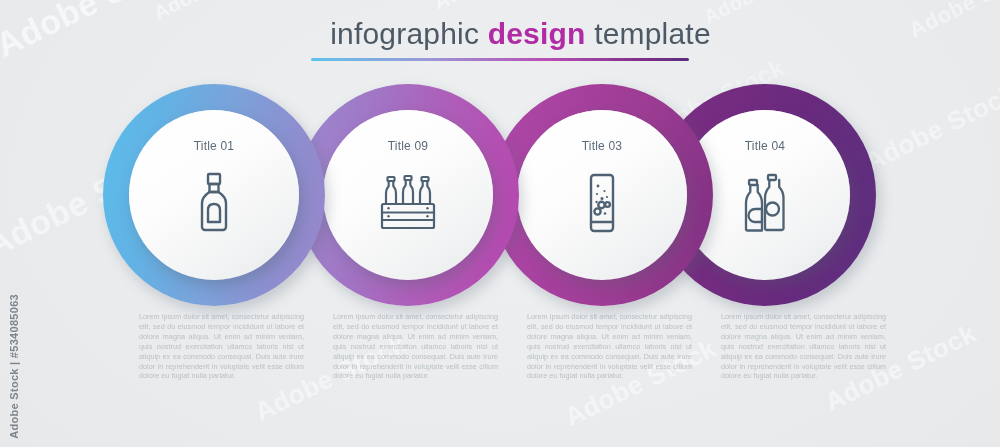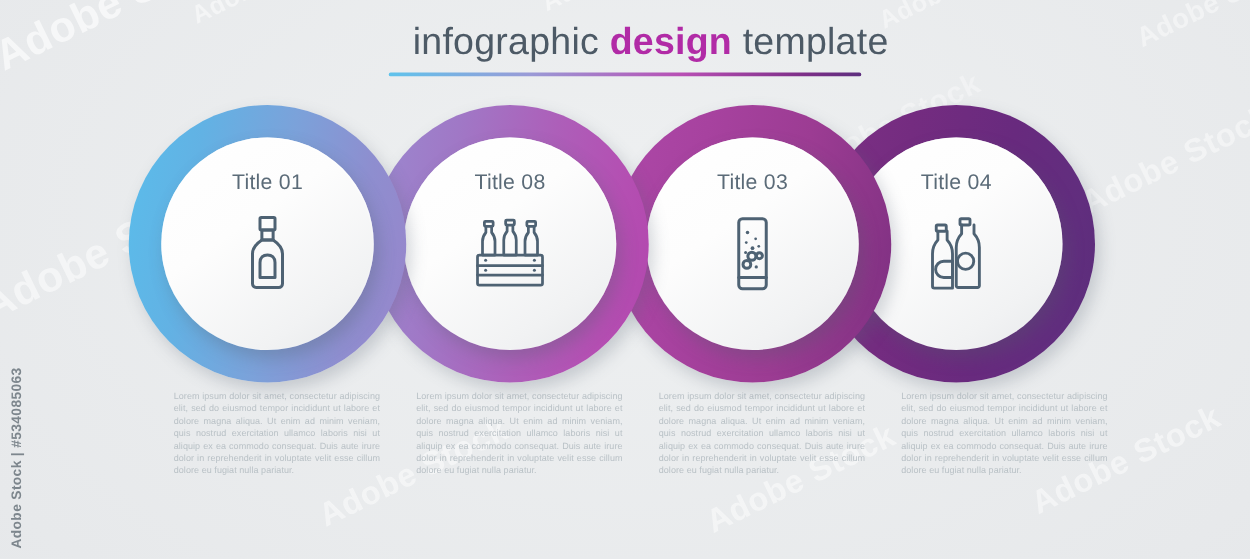--- a/index.html
+++ b/index.html
@@ -124,21 +124,21 @@
       linear-gradient(145deg, #ffffff 0%, #fdfdfd 40%, #f1f2f3 78%, #e6e8ea 100%);
     box-shadow:
       4px 7px 14px rgba(80,92,106,0.30),
       inset 0 1px 2px rgba(255,255,255,0.9);
     display: flex;
     flex-direction: column;
     align-items: center;
   }
   .disc-title {
     margin-top: 26px;
-    font-size: 17px;
+    font-size: 12px;
     line-height: 20px;
     color: #5b6b78;
     font-weight: 400;
     letter-spacing: .2px;
     text-align: center;
   }
   .disc-icon {
     margin-top: 14px;
     width: 62px;
     height: 66px;
@@ -208,21 +208,21 @@
             <path d="M17.5 20 C13 23 10 26 10 31 L10 55 a3 3 0 0 0 3 3 l18 0 a3 3 0 0 0 3 -3 L34 31 c0 -5 -3 -8 -7.5 -11z"></path>
             <path d="M16 50 L16 38 c0 -4 2.5 -6 6 -6 c3.5 0 6 2 6 6 L28 50 z"></path>
           </svg>
         </div>
       </div>
     </div>
 
     <div class="ring-wrap w2">
       <div class="ring r2"></div>
       <div class="disc">
-        <div class="disc-title">Title 08</div>
+        <div class="disc-title">Title 09</div>
         <div class="disc-icon">
           <svg width="60" height="60" viewBox="0 0 60 60" fill="none" stroke="#4e6273" stroke-width="2.2" stroke-linejoin="round" stroke-linecap="round">
 
             <rect x="9.5" y="4" width="7" height="4" rx="0.8"></rect>
             <path d="M10.7 8 L10.7 13 C9 15 8 17 8 20 L8 31 L18 31 L18 20 c0 -3 -1 -5 -2.7 -7 L15.3 8"></path>
 
             <rect x="26.5" y="3" width="7" height="4" rx="0.8"></rect>
             <path d="M27.7 7 L27.7 12 C26 14 25 16 25 19 L25 31 L35 31 L35 19 c0 -3 -1 -5 -2.7 -7 L32.3 7"></path>
 
             <rect x="43.5" y="4" width="7" height="4" rx="0.8"></rect>

